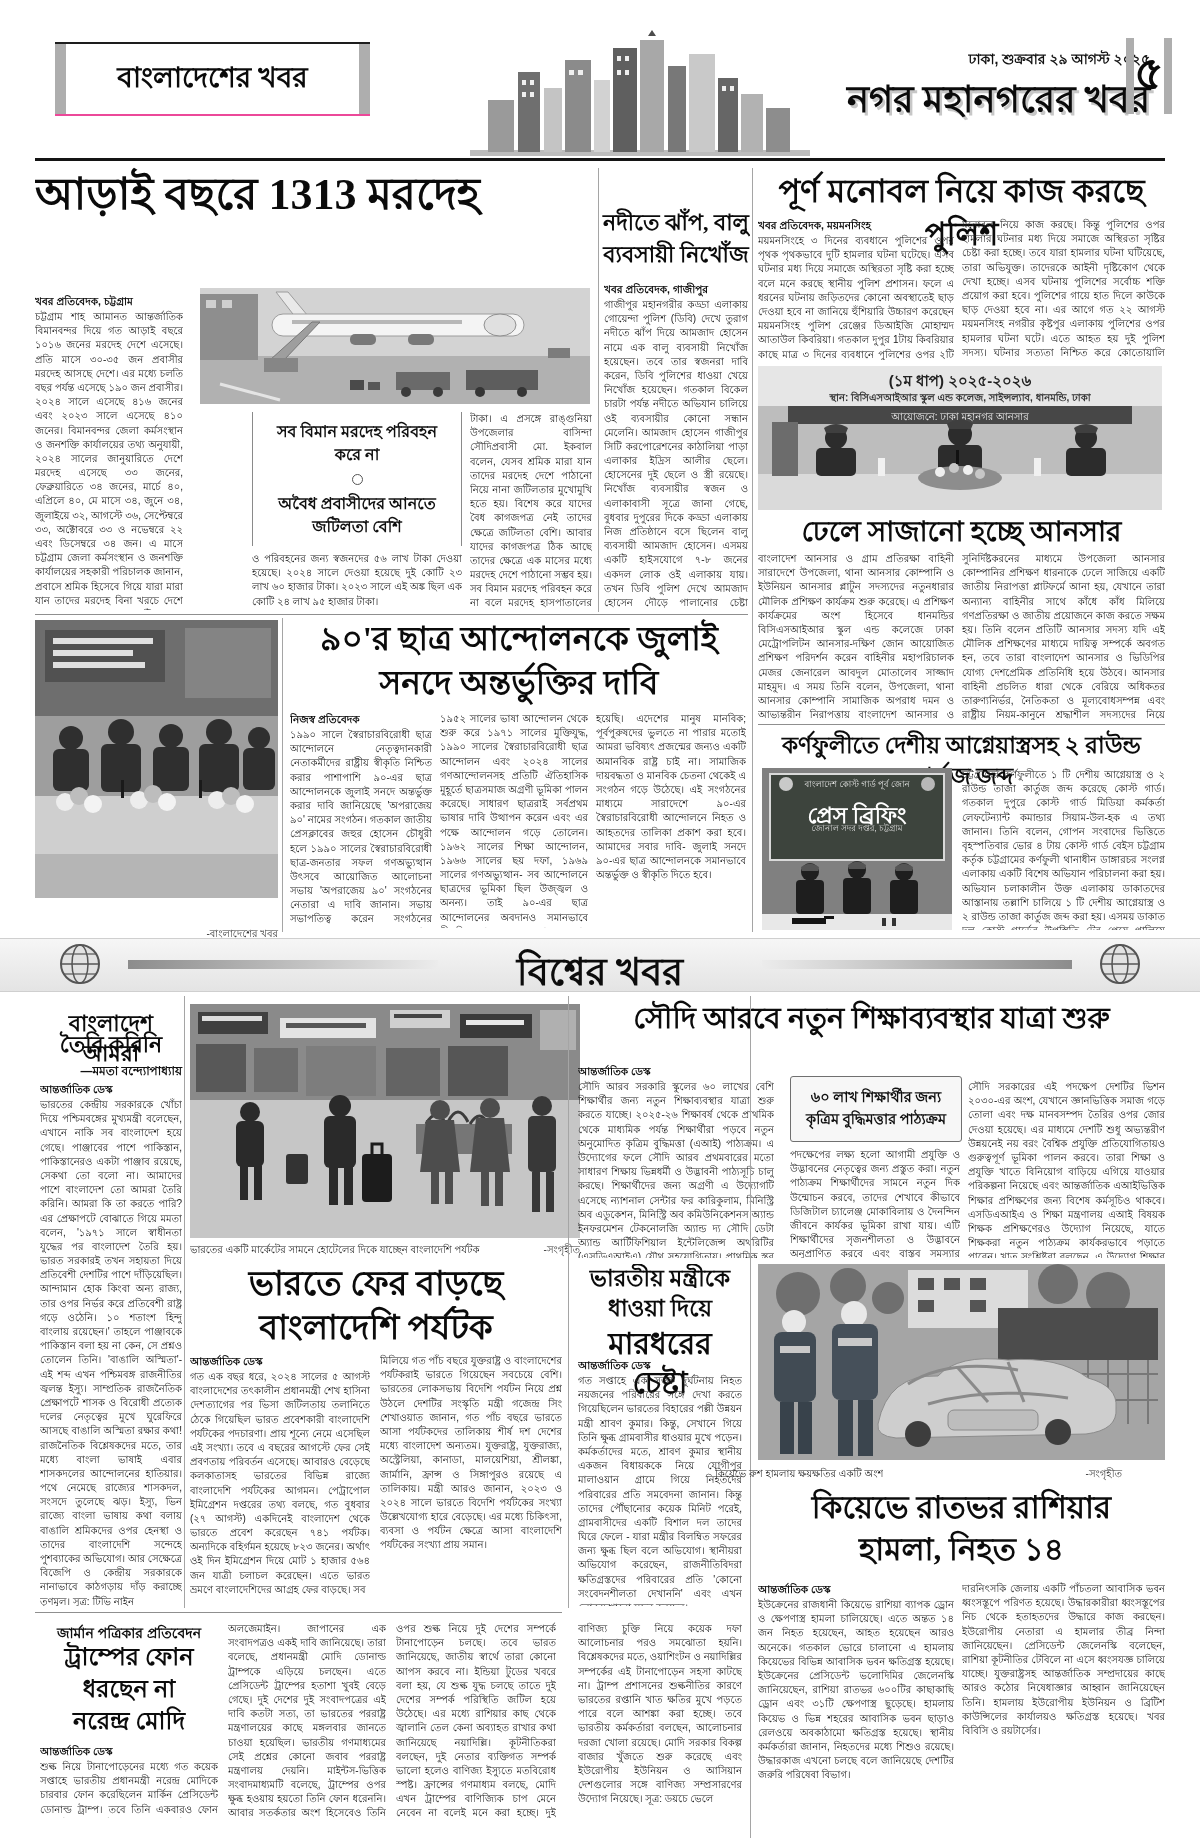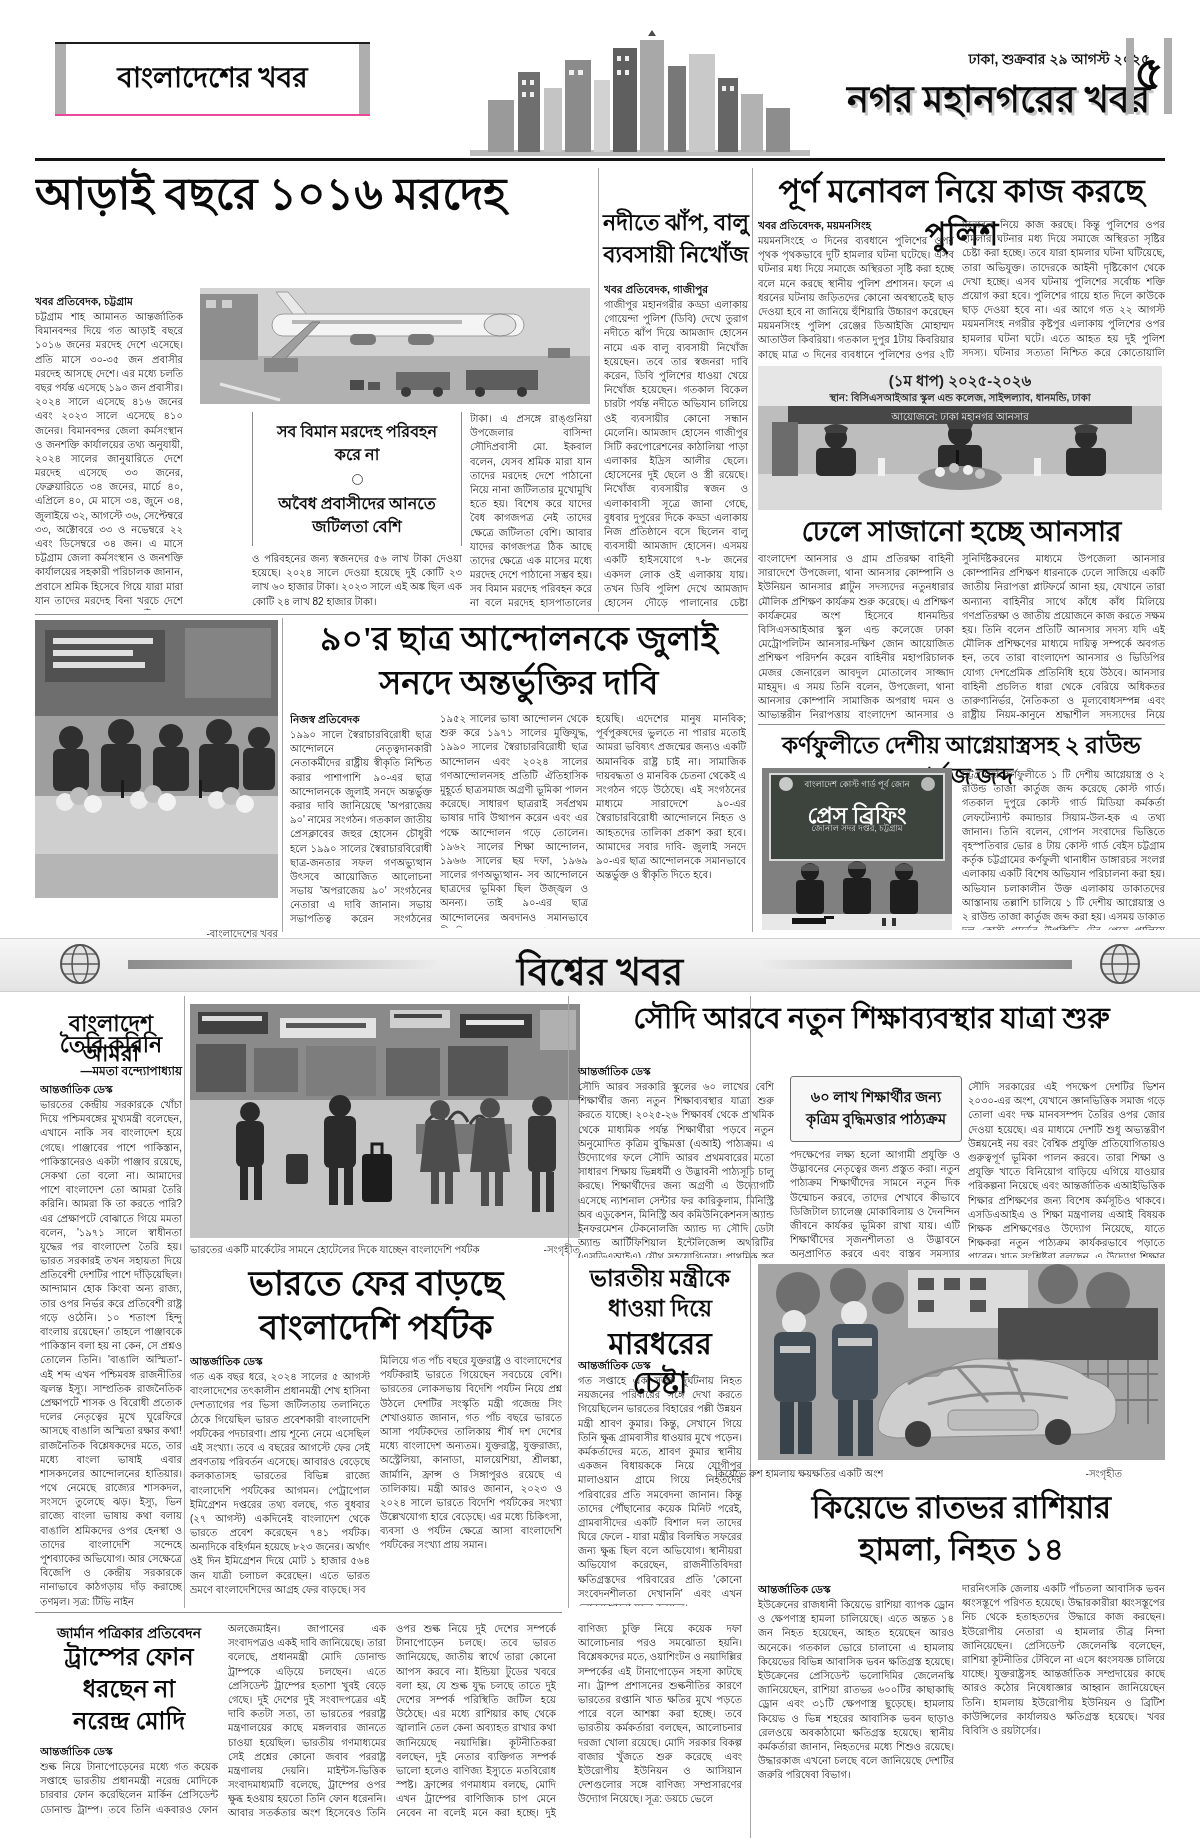--- a/index.html
+++ b/index.html
@@ -91,21 +91,21 @@
   <div class="abs" style="left:1126px;top:38px;width:46px;height:76px;">
     <div class="pgnum">
       <div class="graybar"></div>
       <div class="pgnumtxt">৫</div>
       <div class="graybar"></div>
     </div>
   </div>
 
   <div class="abs thickline" style="left:35px;top:158px;width:1130px;"></div>
 
-  <div class="abs head" style="left:35px;top:166px;width:560px;font-size:44px;line-height:1.3;text-align:left;">আড়াই বছরে ১০১৬ মরদেহ</div>
+  <div class="abs head" style="left:35px;top:166px;width:560px;font-size:44px;line-height:1.3;text-align:left;">আড়াই বছরে 1313 মরদেহ</div>
 
   <div class="abs by" style="left:35px;top:294px;width:150px;">খবর প্রতিবেদক, চট্টগ্রাম</div>
   <div class="abs bt" style="left:35px;top:310px;width:148px;height:300px;">চট্টগ্রাম শাহ আমানত আন্তর্জাতিক বিমানবন্দর দিয়ে গত আড়াই বছরে ১০১৬ জনের মরদেহ দেশে এসেছে। প্রতি মাসে ৩০-৩৫ জন প্রবাসীর মরদেহ আসছে দেশে। এর মধ্যে চলতি বছর পর্যন্ত এসেছে ১৯০ জন প্রবাসীর। ২০২৪ সালে এসেছে ৪১৬ জনের এবং ২০২৩ সালে এসেছে ৪১০ জনের। বিমানবন্দর জেলা কর্মসংস্থান ও জনশক্তি কার্যালয়ের তথ্য অনুযায়ী, ২০২৪ সালের জানুয়ারিতে দেশে মরদেহ এসেছে ৩৩ জনের, ফেব্রুয়ারিতে ৩৪ জনের, মার্চে ৪০, এপ্রিলে ৪০, মে মাসে ৩৪, জুনে ৩৪, জুলাইয়ে ৩২, আগস্টে ৩৬, সেপ্টেম্বরে ৩৩, অক্টোবরে ৩৩ ও নভেম্বরে ২২ এবং ডিসেম্বরে ৩৪ জন। এ মাসে চট্টগ্রাম জেলা কর্মসংস্থান ও জনশক্তি কার্যালয়ের সহকারী পরিচালক জানান, প্রবাসে শ্রমিক হিসেবে গিয়ে যারা মারা যান তাদের মরদেহ বিনা খরচে দেশে আনা হয়। এর মধ্যে একটি চালান শাহজালাল আন্তর্জাতিক বিমানবন্দর ও সিলেট বিমানবন্দর হয়ে আসে। চট্টগ্রাম বিমানবন্দর দিয়ে প্রতি মাসে ৩০ থেকে ৩৫ জন প্রবাসী শ্রমিকের মরদেহ দেশে আসছে। শ্রমিক হিসেবে যারা যাওয়া ব্যক্তিদের মরদেহ আনতে খরচ দেওয়া হয়। পরবর্তীতে বৈধ কর্মীর ক্ষেত্রে ওয়ারিশদের তিন লাখ টাকা প্রদান করা হয়।</div>
 
   <div class="abs photo" style="left:200px;top:288px;width:390px;height:116px;">
     <svg width="390" height="116" viewBox="0 0 390 116">
       <rect width="390" height="116" fill="#d3d3d3"></rect>
       <rect y="68" width="390" height="48" fill="#b1b1b1"></rect>
       <rect x="0" y="6" width="58" height="66" fill="#8e8e8e"></rect>
       <rect x="6" y="12" width="10" height="8" fill="#cfcfcf"></rect>
@@ -129,21 +129,21 @@
       <rect x="348" y="60" width="22" height="10" fill="#7c7c7c"></rect>
       <line x1="20" y1="96" x2="80" y2="112" stroke="#e4e4e4" stroke-width="3"></line>
     </svg>
   </div>
 
   <div class="abs quotebox" style="left:252px;top:412px;width:210px;height:134px;">
     <div>সব বিমান মরদেহ পরিবহন করে না</div>
     <div class="ring"></div>
     <div>অবৈধ প্রবাসীদের আনতে জটিলতা বেশি</div>
   </div>
-  <div class="abs bt" style="left:252px;top:552px;width:210px;height:58px;">ও পরিবহনের জন্য স্বজনদের ৫৬ লাখ টাকা দেওয়া হয়েছে। ২০২৪ সালে দেওয়া হয়েছে দুই কোটি ২৩ লাখ ৬০ হাজার টাকা। ২০২৩ সালে এই অঙ্ক ছিল এক কোটি ২৪ লাখ 82 হাজার টাকা।</div>
+  <div class="abs bt" style="left:252px;top:552px;width:210px;height:58px;">ও পরিবহনের জন্য স্বজনদের ৫৬ লাখ টাকা দেওয়া হয়েছে। ২০২৪ সালে দেওয়া হয়েছে দুই কোটি ২৩ লাখ ৬০ হাজার টাকা। ২০২৩ সালে এই অঙ্ক ছিল এক কোটি ২৪ লাখ ৯৫ হাজার টাকা।</div>
   <div class="abs bt" style="left:470px;top:412px;width:122px;height:198px;">টাকা। এ প্রসঙ্গে রাঙ্গুনিয়া উপজেলার বাসিন্দা সৌদিপ্রবাসী মো. ইকবাল বলেন, যেসব শ্রমিক মারা যান তাদের মরদেহ দেশে পাঠানো নিয়ে নানা জটিলতার মুখোমুখি হতে হয়। বিশেষ করে যাদের বৈধ কাগজপত্র নেই তাদের ক্ষেত্রে জটিলতা বেশি। আবার যাদের কাগজপত্র ঠিক আছে তাদের ক্ষেত্রে এক মাসের মধ্যে মরদেহ দেশে পাঠানো সম্ভব হয়। সব বিমান মরদেহ পরিবহন করে না বলে মরদেহ হাসপাতালের হিমঘরে রাখতে হয়। এতে ব্যয়ের বোঝা আরও বাড়ে। চাইলে দূতাবাসের মাধ্যমে সরকারি খরচে বা ভর্তুকি দিয়ে দেশে আনা যায়। অনেক ক্ষেত্রে প্রশাসনিক জটিলতার মুখোমুখি হতে হয়। এক্ষেত্রে মৃত ব্যক্তির মরদেহ দেশে আনতে এক মাসের বেশি সময় লেগে যায়। আবার অনেকের মরদেহ দেশে আনা সম্ভব হয় না।</div>
 
   <div class="abs vline" style="left:598px;top:168px;height:444px;"></div>
   <div class="abs head" style="left:602px;top:208px;width:148px;font-size:22px;line-height:1.4;">নদীতে ঝাঁপ, বালু</div>
   <div class="abs head" style="left:602px;top:240px;width:148px;font-size:22px;line-height:1.4;text-align:center;">ব্যবসায়ী নিখোঁজ</div>
   <div class="abs by" style="left:604px;top:282px;width:144px;">খবর প্রতিবেদক, গাজীপুর</div>
   <div class="abs bt" style="left:604px;top:298px;width:144px;height:312px;">গাজীপুর মহানগরীর কড্ডা এলাকায় গোয়েন্দা পুলিশ (ডিবি) দেখে তুরাগ নদীতে ঝাঁপ দিয়ে আমজাদ হোসেন নামে এক বালু ব্যবসায়ী নিখোঁজ হয়েছেন। তবে তার স্বজনরা দাবি করেন, ডিবি পুলিশের ধাওয়া খেয়ে নিখোঁজ হয়েছেন। গতকাল বিকেল চারটা পর্যন্ত নদীতে অভিযান চালিয়ে ওই ব্যবসায়ীর কোনো সন্ধান মেলেনি। আমজাদ হোসেন গাজীপুর সিটি করপোরেশনের কাঠালিয়া পাড়া এলাকার ইদ্রিস আলীর ছেলে। হোসেনের দুই ছেলে ও স্ত্রী রয়েছে। নিখোঁজ ব্যবসায়ীর স্বজন ও এলাকাবাসী সূত্রে জানা গেছে, বুধবার দুপুরের দিকে কড্ডা এলাকায় নিজ প্রতিষ্ঠানে বসে ছিলেন বালু ব্যবসায়ী আমজাদ হোসেন। এসময় একটি হাইসযোগে ৭-৮ জনের একদল লোক ওই এলাকায় যায়। তখন ডিবি পুলিশ দেখে আমজাদ হোসেন দৌড়ে পালানোর চেষ্টা করেন। এক পর্যায়ে আমজাদ তুরাগ নদে ঝাঁপ দেন। পরে পুলিশ ওই এলাকা ত্যাগ করলে এলাকাবাসী নদে রাতভর খোঁজাখুঁজি করেন। স্থানীয়রা তাকে না পেয়ে ফায়ার সার্ভিসের ডুবুরি দলকে খবর দেন।</div>
 
   <div class="abs vline" style="left:752px;top:168px;height:764px;"></div>
   <div class="abs head" style="left:758px;top:170px;width:407px;font-size:32px;line-height:1.35;">পূর্ণ মনোবল নিয়ে কাজ করছে পুলিশ</div>

